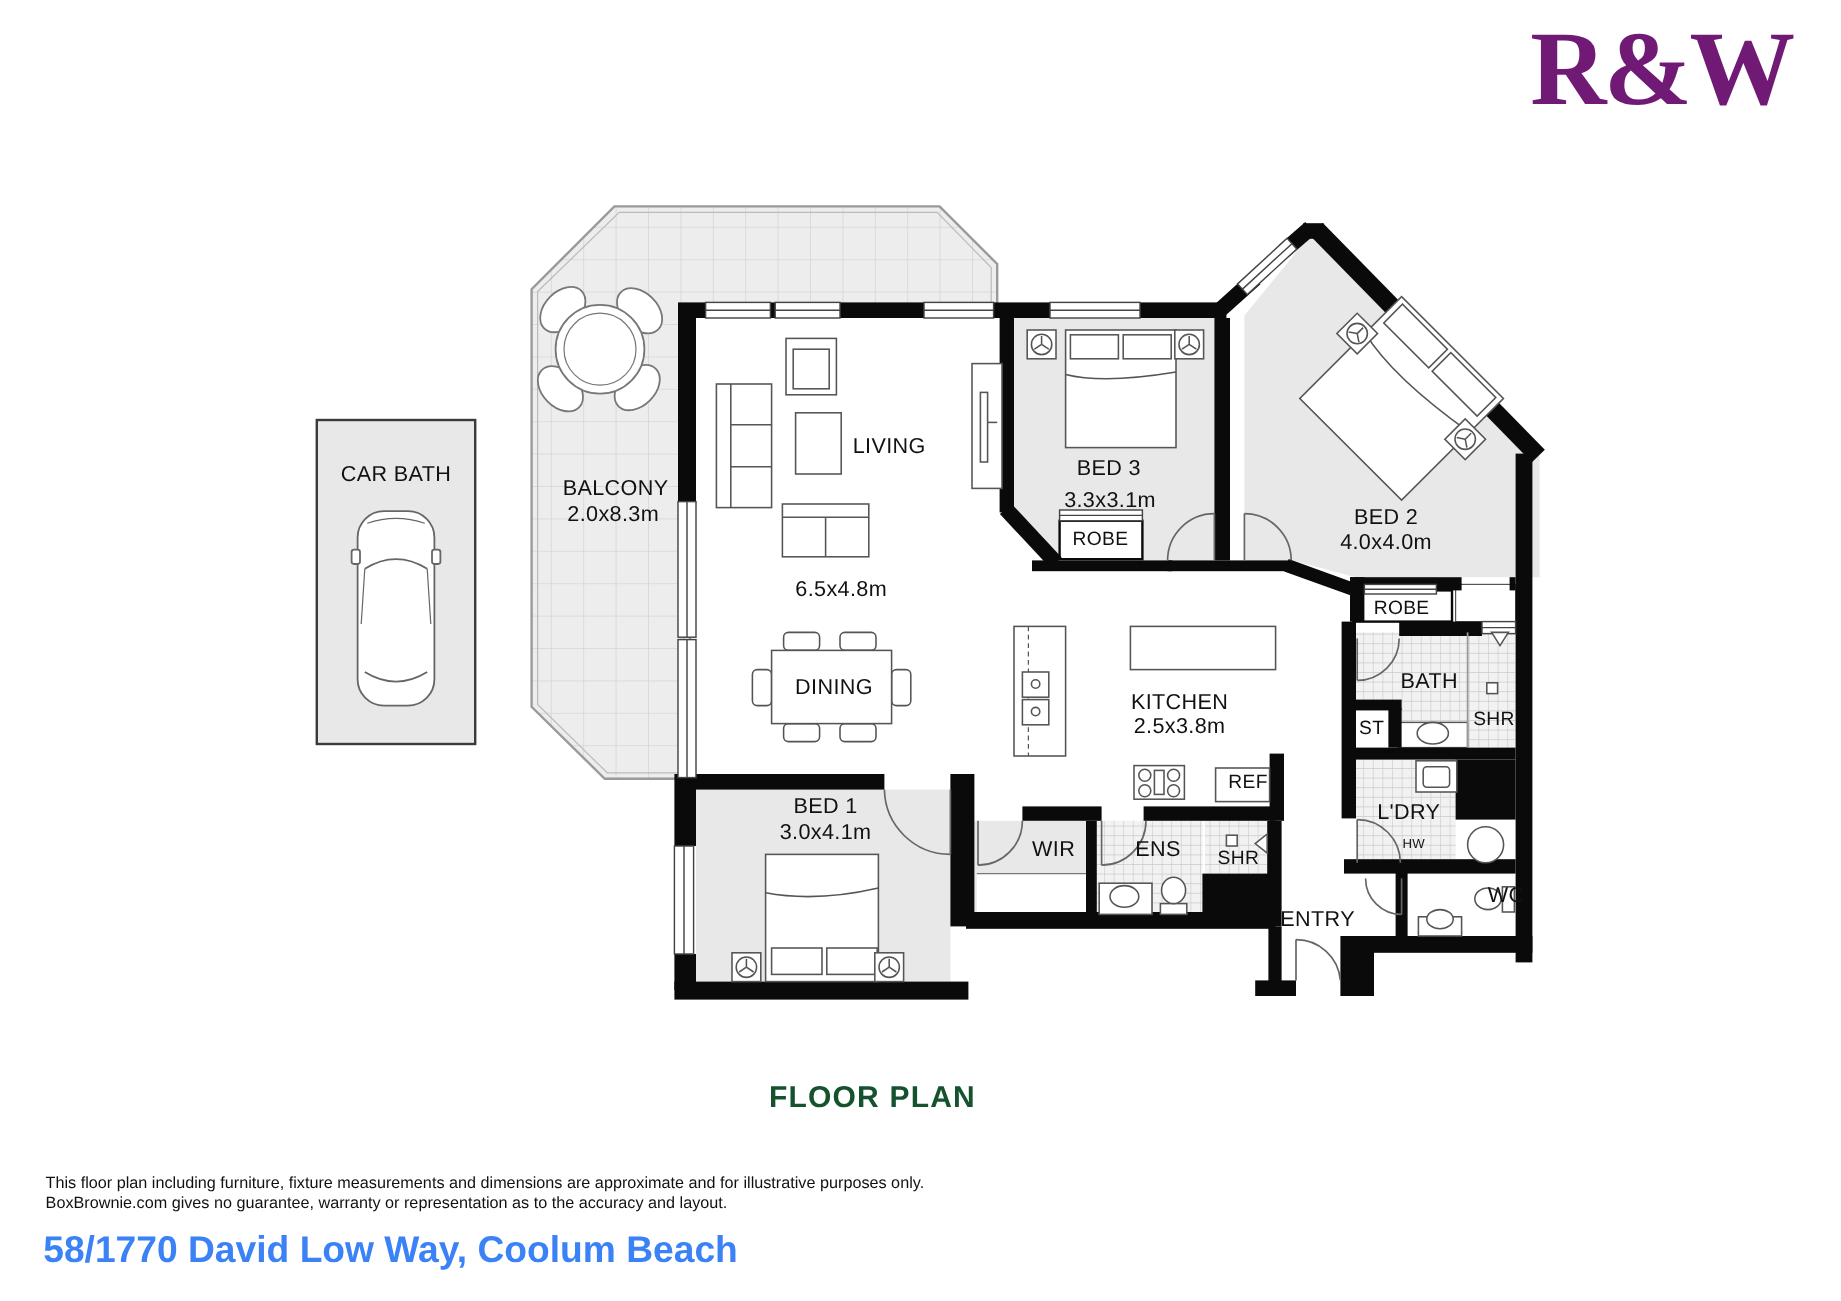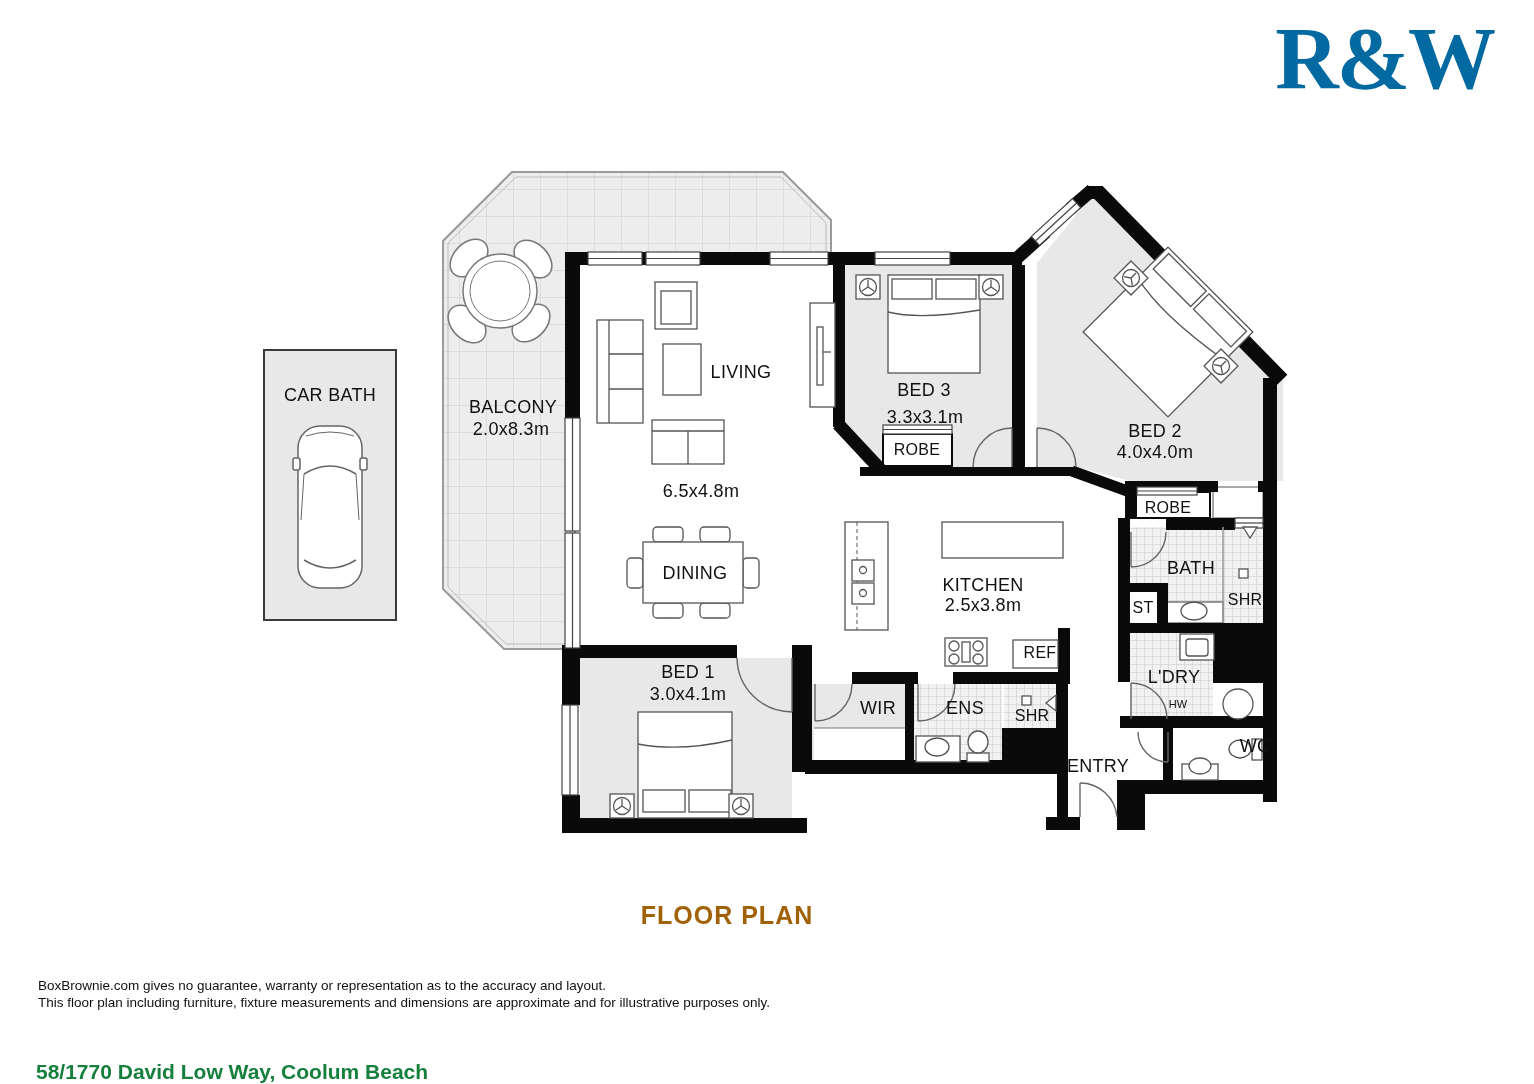--- a/index.html
+++ b/index.html
@@ -3,26 +3,26 @@
 <meta charset="utf-8">
 <style>
   html,body{margin:0;padding:0;background:#ffffff;}
   #stage{position:relative;width:1534px;height:1084px;background:#fff;overflow:hidden;
          font-family:"Liberation Sans", sans-serif;}
   svg{position:absolute;left:0;top:0;}
   .lbl{position:absolute;transform:translate(-50%,-50%);white-space:nowrap;color:#111;
        font-size:18px;letter-spacing:.3px;}
   .lbl-sm{font-size:16px;}
   .lbl-xs{font-size:11px;letter-spacing:0;}
-  #logo{position:absolute;top:8px;right:40px;color:#0369a1;
+  #logo{position:absolute;top:8px;right:40px;color:#701a75;
         font-family:"Liberation Serif", serif;font-weight:bold;font-size:88px;letter-spacing:-2px;}
   #plan-title{position:absolute;left:727px;top:915px;transform:translate(-50%,-50%);
-              font-size:25px;font-weight:bold;letter-spacing:1px;color:#a16207;}
+              font-size:25px;font-weight:bold;letter-spacing:1px;color:#14532d;}
   #disclaimer{position:absolute;left:38px;top:977px;font-size:13.5px;color:#111;line-height:17px;}
-  #address{position:absolute;left:36px;top:1060px;font-size:21px;font-weight:bold;color:#15803d;}
+  #address{position:absolute;left:36px;top:1024px;font-size:31px;font-weight:bold;color:#3b82f6;}
 </style>
 </head>
 <body>
 
 <div id="stage">
 
 <svg width="1534" height="1084" viewBox="0 0 1534 1084">
   <defs>
     <pattern id="tileBig" width="27" height="27" patternUnits="userSpaceOnUse">
       <rect width="27" height="27" fill="#ededed"></rect>
@@ -390,17 +390,17 @@
   <div class="lbl" style="left:688px;top:694px;">3.0x4.1m</div>
   <div class="lbl" style="left:878px;top:708px;">WIR</div>
   <div class="lbl" style="left:965px;top:708px;">ENS</div>
   <div class="lbl lbl-sm" style="left:1032px;top:716px;">SHR</div>
   <div class="lbl" style="left:330px;top:395px;">CAR BATH</div>
 
   <div id="logo">R&amp;W</div>
   <div id="plan-title">FLOOR PLAN</div>
 
   <div id="disclaimer">
+    <div>This floor plan including furniture, fixture measurements and dimensions are approximate and for illustrative purposes only.</div>
     <div>BoxBrownie.com gives no guarantee, warranty or representation as to the accuracy and layout.</div>
-    <div>This floor plan including furniture, fixture measurements and dimensions are approximate and for illustrative purposes only.</div>
   </div>
   <div id="address">58/1770 David Low Way, Coolum Beach</div>
 </div>
 
 </body></html>

